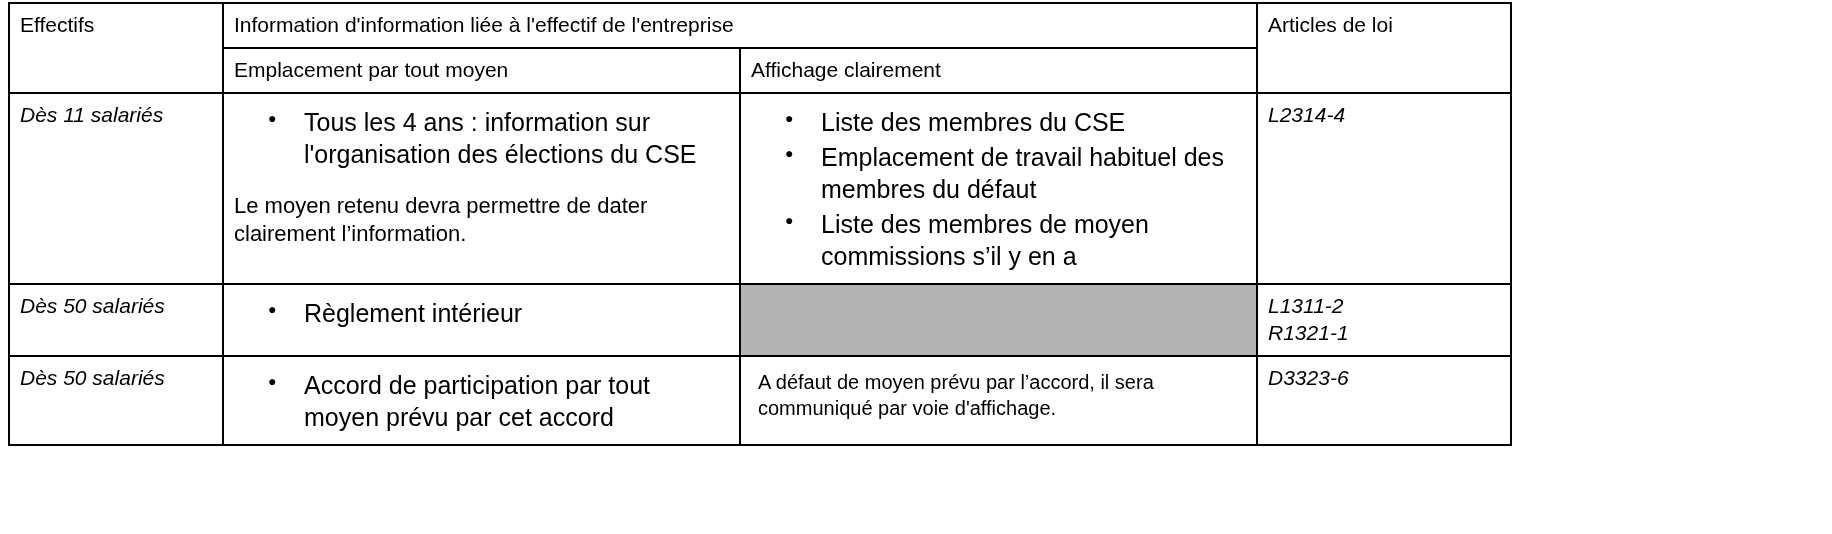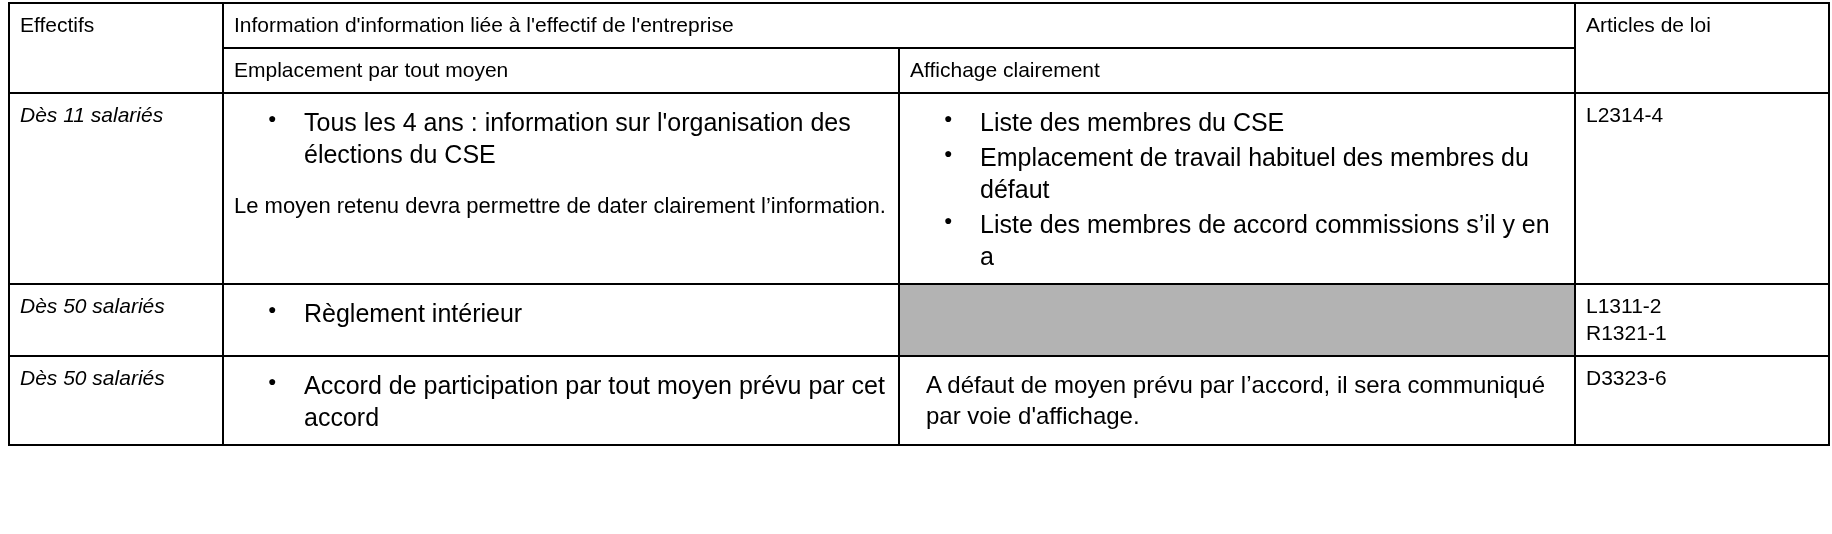--- a/index.html
+++ b/index.html
@@ -17,21 +17,21 @@
   .sheet {
     width: 1832px;
     height: 534px;
     position: relative;
     box-sizing: border-box;
     padding: 0 8px;
   }
   table.obligations {
     border-collapse: collapse;
     table-layout: fixed;
-    width: 1822px;
+    width: 1504px;
     margin-top: 2px;
   }
   table.obligations td,
   table.obligations th {
     border: 2px solid #000000;
     vertical-align: top;
     padding: 8px 10px;
     font-size: 21px;
     line-height: 1.28;
     font-weight: normal;
@@ -59,20 +59,21 @@
   }
   td.effectifs-cell {
     font-weight: bold;
     font-size: 22px;
     line-height: 1.25;
     padding-top: 12px;
     padding-left: 8px;
     font-style: italic;
   }
   td.articles-cell {
+    font-style: italic;
     font-size: 22px;
     line-height: 1.3;
     padding-top: 12px;
     padding-left: 12px;
   }
   td.shaded {
     background: #b3b3b3;
   }
   ul.bullets {
     margin: 4px 0 0 0;
@@ -93,22 +94,22 @@
     top: -1px;
     font-size: 14px;
     line-height: 1.9;
   }
   p.note {
     margin: 22px 0 0 0;
     font-size: 22px;
     line-height: 1.3;
   }
   p.plain {
-    margin: 4px 0 0 16px;
-    font-size: 24px;
+    margin: 4px 0 0 7px;
+    font-size: 20px;
     line-height: 1.3;
   }
   .cell-moyen {
     padding-top: 10px;
   }
   .cell-affichage {
     padding-top: 10px;
     padding-left: 18px;
   }
 </style>
@@ -135,21 +136,21 @@
         <td class="cell-moyen">
           <ul class="bullets">
             <li>Tous les 4 ans : information sur l'organisation des élections du CSE</li>
           </ul>
           <p class="note">Le moyen retenu devra permettre de dater clairement l’information.</p>
         </td>
         <td class="cell-affichage">
           <ul class="bullets">
             <li>Liste des membres du CSE</li>
             <li>Emplacement de travail habituel des membres du défaut</li>
-            <li>Liste des membres de accord commissions s’il y en a</li>
+            <li>Liste des membres de moyen commissions s’il y en a</li>
           </ul>
         </td>
         <td class="articles-cell">L2314-4</td>
       </tr>
 
       <tr>
         <td class="effectifs-cell">Dès 50 salariés</td>
         <td class="cell-moyen">
           <ul class="bullets">
             <li>Règlement intérieur</li>

